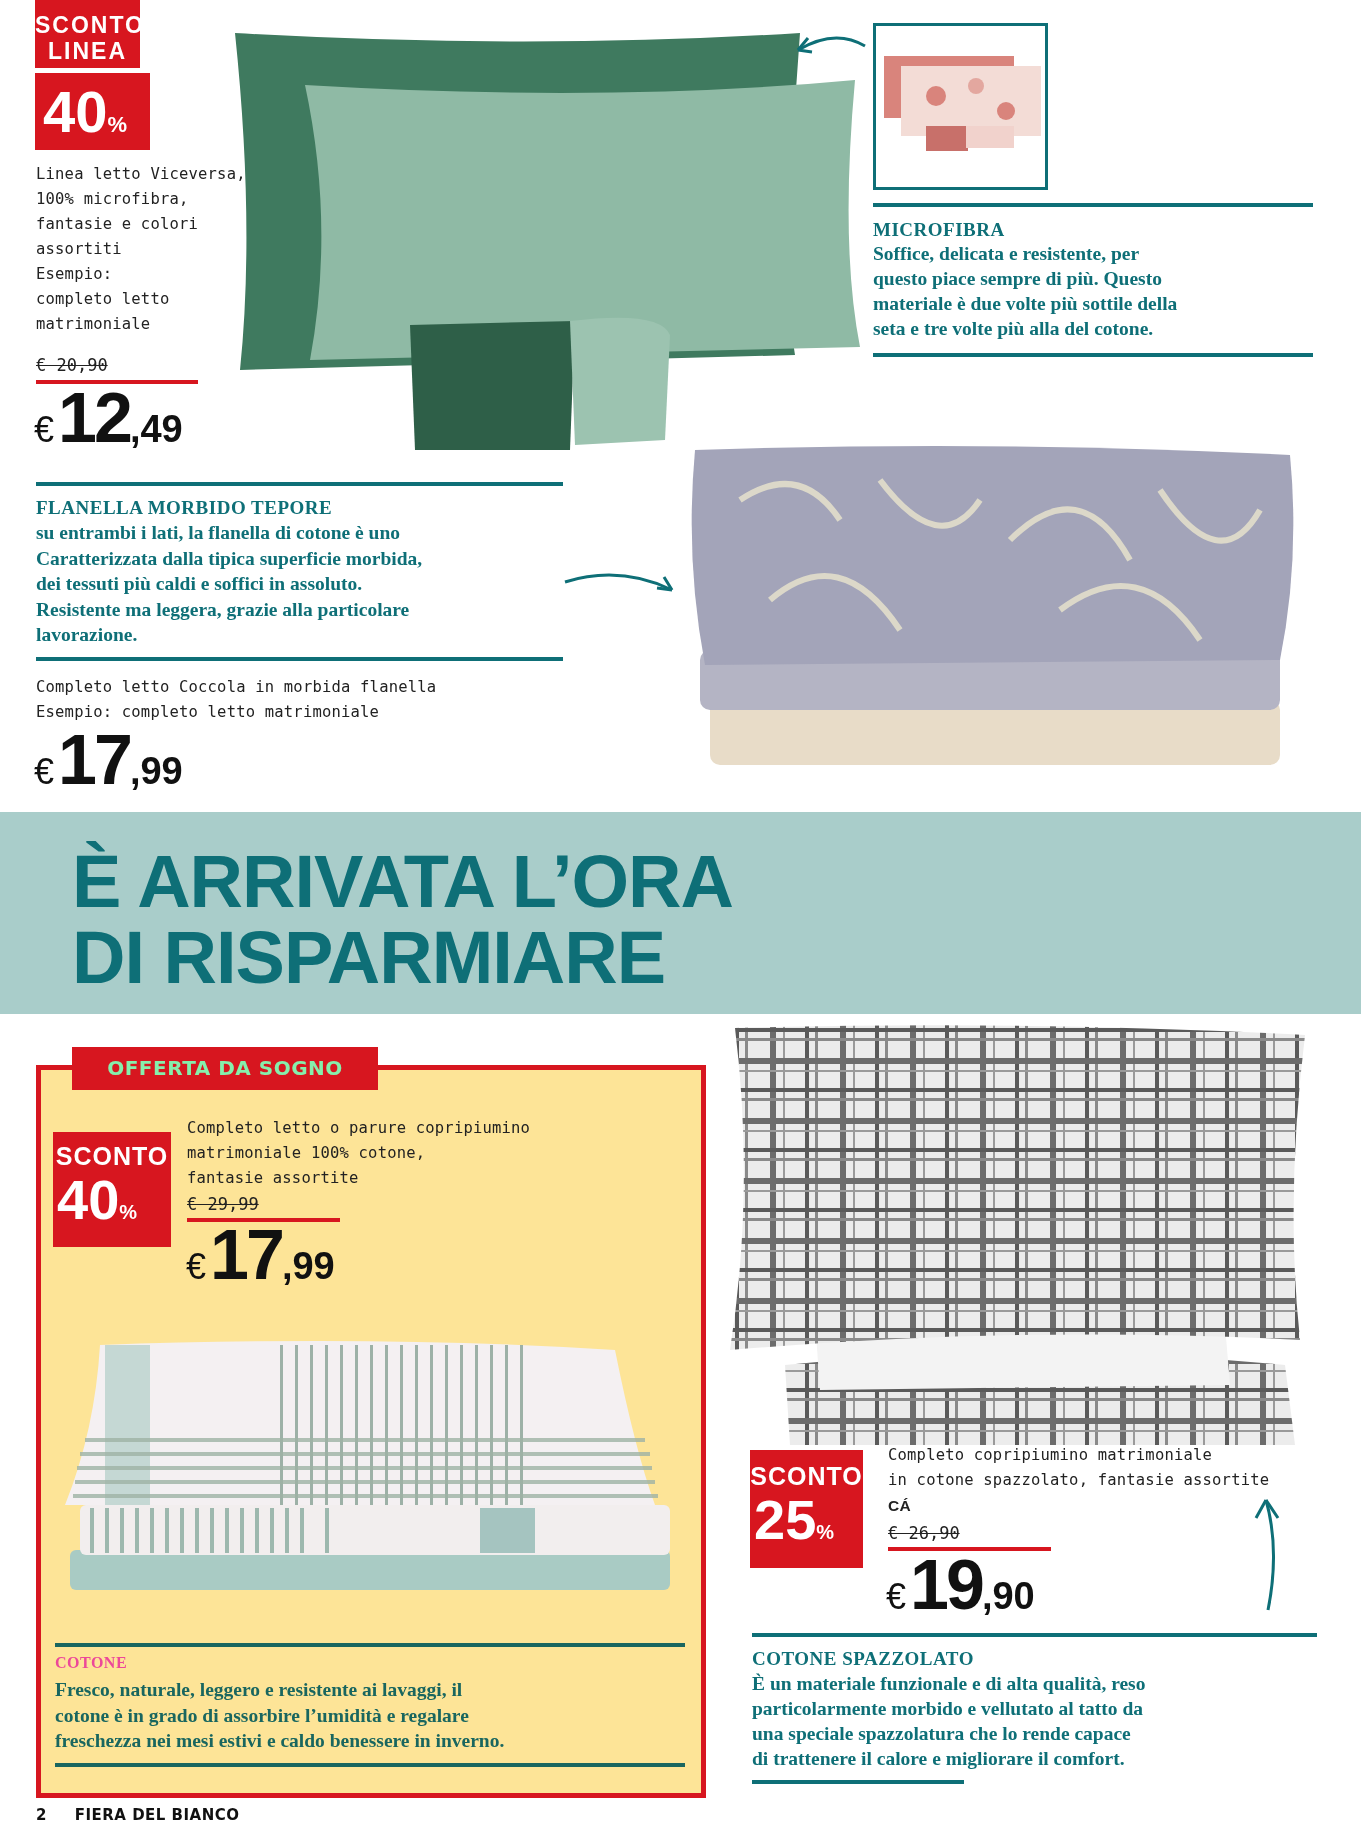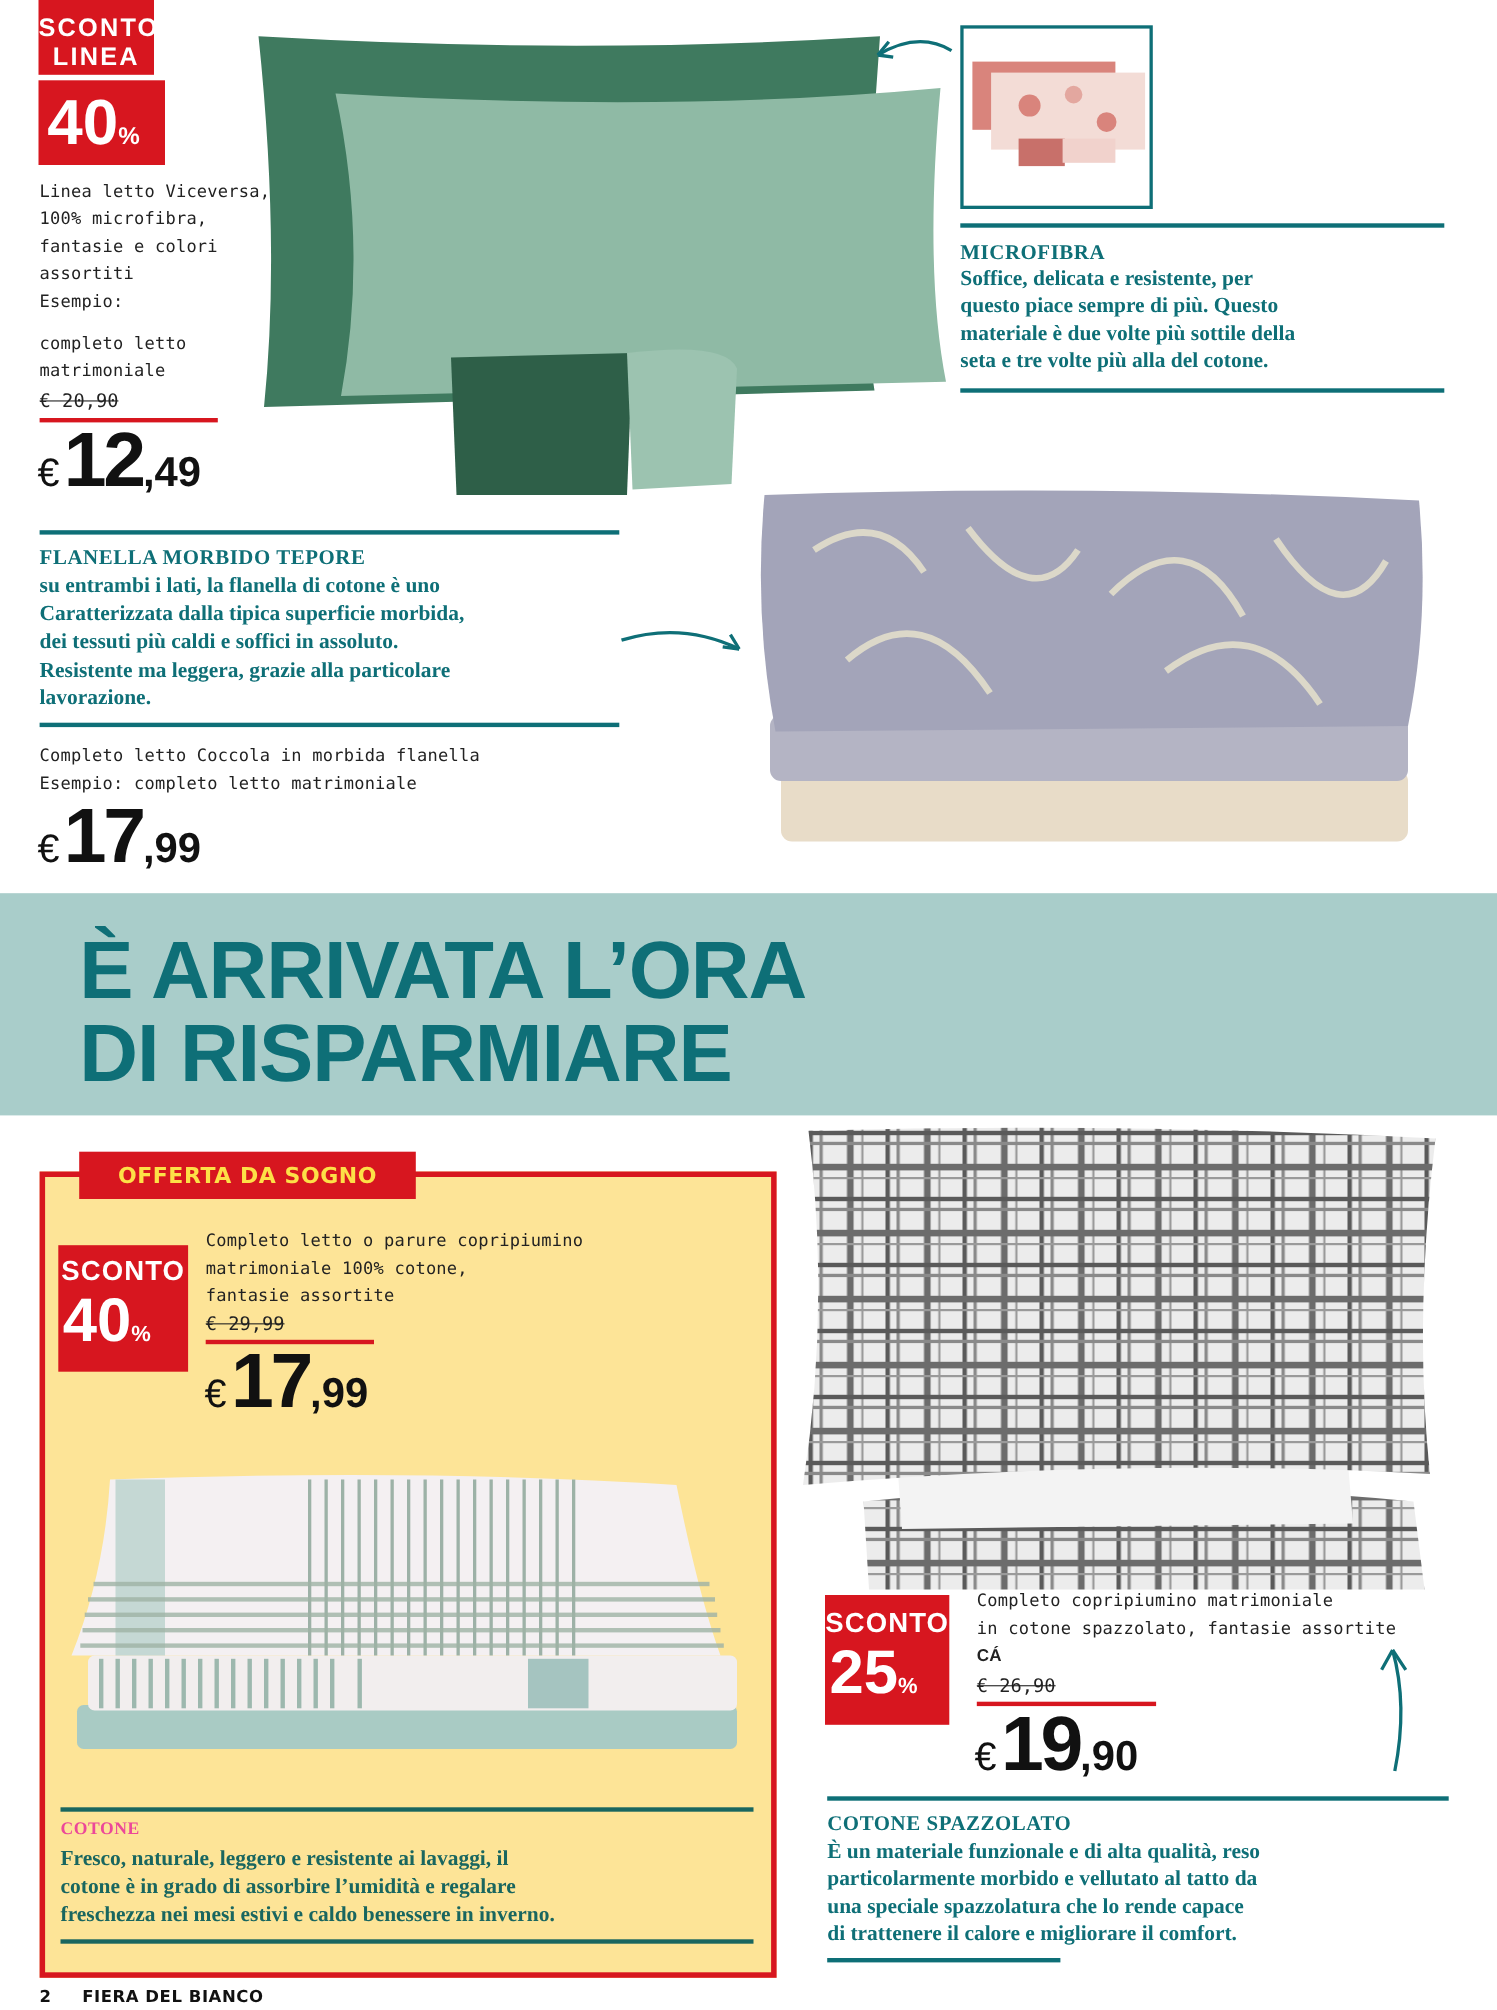--- a/index.html
+++ b/index.html
@@ -29,21 +29,21 @@
 <div class="badge" style="left:35px;top:73px;width:115px;height:77px;font-size:58px;line-height:77px;text-align:left;padding-left:8px">
   <span>40</span><span style="font-size:22px">%</span>
 </div>
 
 <div class="abs small" style="left:36px;top:162px;width:210px">
   <div>Linea letto Viceversa,</div>
   <div>100% microfibra,</div>
   <div>fantasie e colori</div>
   <div>assortiti</div>
   <div>Esempio:</div>
-  <div style="margin-top:13px">completo letto</div>
+  <div style="margin-top:0">completo letto</div>
   <div>matrimoniale</div>
 </div>
 <div class="abs old" style="left:36px;top:355px">€ 20,90</div>
 <div class="redrule" style="left:36px;top:380px;width:162px"></div>
 <div class="abs price" style="left:34px;top:378px">
   <span class="cur">€</span><span class="int">12</span><span class="dec">,49</span>
 </div>
 
 <div class="img" style="left:230px;top:25px;width:650px;height:430px">
   <svg width="650" height="430" viewBox="0 0 650 430">
@@ -125,21 +125,21 @@
 </div>
 
 <div class="abs" style="left:0;top:812px;width:1361px;height:202px;background:#a9cdca">
   <div class="abs" style="left:72px;top:32px;font-family:'Liberation Sans',sans-serif;font-weight:bold;font-size:74px;line-height:76px;color:#0e6f77;letter-spacing:-1px">
     <div>È ARRIVATA L’ORA</div>
     <div>DI RISPARMIARE</div>
   </div>
 </div>
 
 <div class="abs" style="left:36px;top:1065px;width:670px;height:733px;background:#fde497;border:5px solid #d7161f"></div>
-<div class="abs" style="left:72px;top:1047px;width:306px;height:43px;background:#d7161f;color:#fde047;font-family:'DejaVu Sans',sans-serif;font-weight:bold;font-size:20px;line-height:43px;text-align:center;letter-spacing:0.5px">
+<div class="abs" style="left:72px;top:1047px;width:306px;height:43px;background:#d7161f;color:#86efac;font-family:'DejaVu Sans',sans-serif;font-weight:bold;font-size:20px;line-height:43px;text-align:center;letter-spacing:0.5px">
   <span>OFFERTA DA SOGNO</span>
 </div>
 
 <div class="badge" style="left:53px;top:1132px;width:118px;height:115px">
   <div style="font-size:25px;line-height:28px;padding-top:10px;letter-spacing:1px">SCONTO</div>
   <div style="font-size:56px;line-height:60px;text-align:left;padding-left:4px"><span>40</span><span style="font-size:20px">%</span></div>
 </div>
 
 <div class="abs small" style="left:187px;top:1116px">
   <div>Completo letto o parure copripiumino</div>

